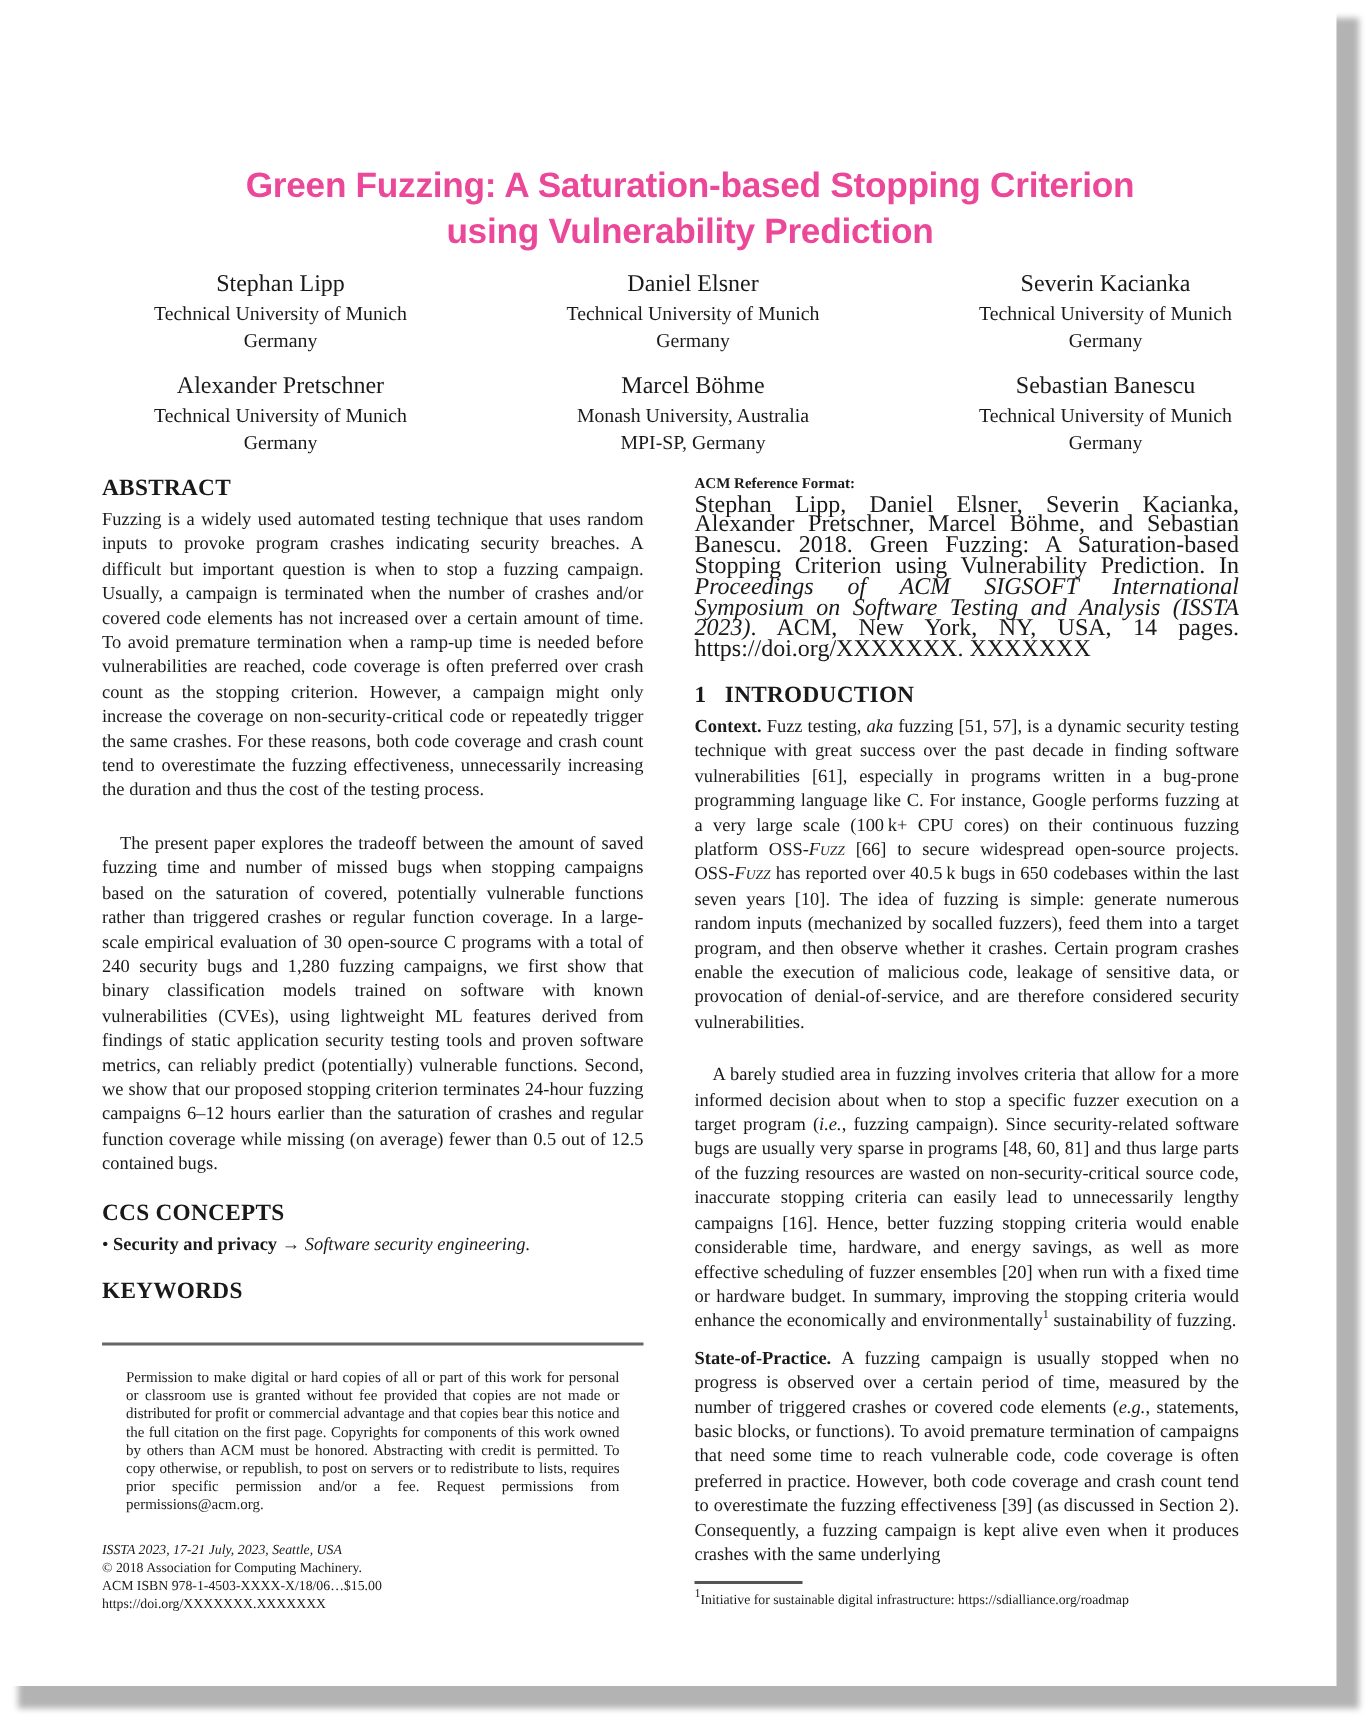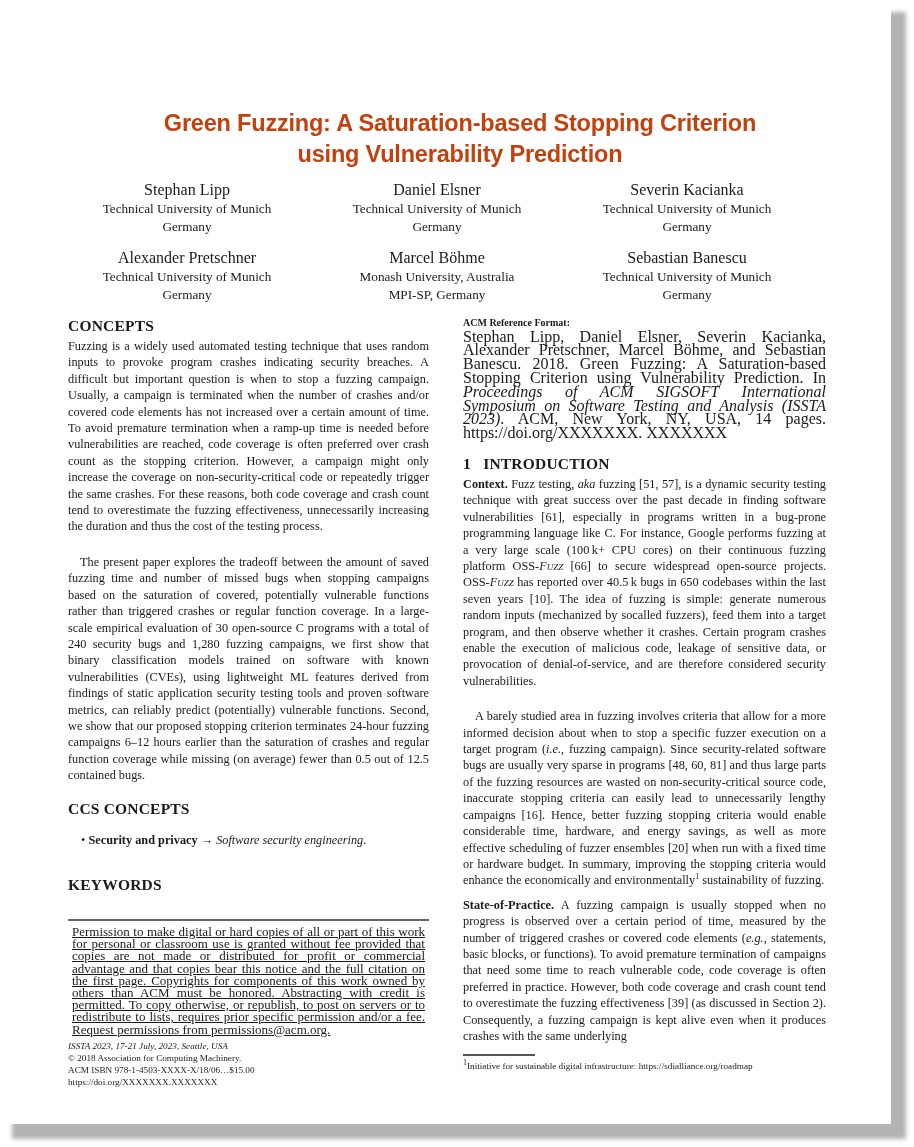--- a/index.html
+++ b/index.html
@@ -4,43 +4,43 @@
 <style>
   html, body { margin: 0; padding: 0; background: #ffffff; }
   body { width: 914px; height: 1147px; position: relative; overflow: hidden;
          font-family: "Liberation Serif", "DejaVu Serif", serif; color: #1a1a1a; }
   .shadow { position: absolute; left: 12px; top: 12px; width: 894px; height: 1127px;
             background: #b3b3b3; filter: blur(2px); }
   .page { position: absolute; left: 0; top: 0; width: 891px; height: 1124px; background: #ffffff; }
 
   .title { position: absolute; left: 60px; top: 108px; width: 800px; text-align: center;
            font-family: "Liberation Sans", "DejaVu Sans", sans-serif; font-weight: bold;
-           font-size: 23.5px; line-height: 31px; letter-spacing: -0.2px; color: #c2410c; }
+           font-size: 23.5px; line-height: 31px; letter-spacing: -0.2px; color: #ec4899; }
   .authors { position: absolute; left: 62px; top: 180px; width: 800px; }
-  .author-row { display: flex; margin-bottom: 12px; }
+  .author-row { display: flex; justify-content: space-between; margin-bottom: 12px; }
   .author { width: 250px; text-align: center; }
   .author .name { font-size: 16px; line-height: 20px; }
   .author .aff { font-size: 13.2px; line-height: 18px; }
 
   .col { position: absolute; top: 316px; }
   .col-left { left: 68px; width: 361px; }
   .col-right { left: 463px; width: 363px; }
 
   .h1 { font-weight: bold; font-size: 15.5px; line-height: 20px; margin: 0 0 2px 0; letter-spacing: 0.2px; }
   .p { font-size: 12.3px; line-height: 16.4px; text-align: justify; margin: 0; hyphens: manual; }
   .p.indent { text-indent: 12px; margin-top: 19px; }
   .run-in { font-weight: bold; }
   i, .it { font-style: italic; }
   .sc { font-variant: small-caps; font-style: italic; }
 
-  .ccs { font-size: 12.3px; line-height: 16.4px; margin: 13px; }
+  .ccs { font-size: 12.3px; line-height: 16.4px; margin: 0; }
   .ccs .bold { font-weight: bold; }
 
   .perm-rule { height: 2px; background: #666; margin: 0 0 5px 0; }
-  .perm { font-size: 13px; line-height: 12.2px; text-align: justify; margin: 4px; text-decoration: underline; }
+  .perm { font-size: 10px; line-height: 12.2px; text-align: justify; margin: 16px; }
   .perm-line { font-size: 9.2px; line-height: 12.2px; margin: 0; }
 
   .ref-h { font-weight: bold; font-size: 10px; line-height: 13.6px; margin: 0; }
   .ref-p { font-size: 16px; line-height: 13.8px; text-align: justify; margin: 0; }
 
   .foot-rule { width: 72px; height: 1.5px; background: #555; margin: 10px 0 4px 0; }
   .foot { font-size: 9.2px; line-height: 12px; margin: 0; }
   sup { font-size: 8px; line-height: 0; }
 </style>
 </head>
@@ -85,21 +85,21 @@
       </div>
       <div class="author">
         <div class="name">Sebastian Banescu</div>
         <div class="aff">Technical University of Munich</div>
         <div class="aff">Germany</div>
       </div>
     </div>
   </div>
 
   <div class="col col-left">
-    <div class="h1">CONCEPTS</div>
+    <div class="h1">ABSTRACT</div>
     <p class="p">Fuzzing is a widely used automated testing technique that uses random inputs to provoke program crashes indicating security breaches. A difficult but important question is when to stop a fuzzing campaign. Usually, a campaign is terminated when the number of crashes and/or covered code elements has not increased over a certain amount of time. To avoid premature termination when a ramp-up time is needed before vulnerabilities are reached, code coverage is often preferred over crash count as the stopping criterion. However, a campaign might only increase the coverage on non-security-critical code or repeatedly trigger the same crashes. For these reasons, both code coverage and crash count tend to over­estimate the fuzzing effectiveness, unnecessarily increasing the duration and thus the cost of the testing process.</p>
     <p class="p indent">The present paper explores the tradeoff between the amount of saved fuzzing time and number of missed bugs when stopping campaigns based on the saturation of covered, potentially vulner­able functions rather than triggered crashes or regular function coverage. In a large-scale empirical evaluation of 30 open-source C programs with a total of 240 security bugs and 1,280 fuzzing cam­paigns, we first show that binary classification models trained on software with known vulnerabilities (CVEs), using lightweight ML features derived from findings of static application security testing tools and proven software metrics, can reliably predict (potentially) vulnerable functions. Second, we show that our proposed stopping criterion terminates 24-hour fuzzing campaigns 6–12 hours earlier than the saturation of crashes and regular function coverage while missing (on average) fewer than 0.5 out of 12.5 contained bugs.</p>
 
     <div style="height:15px"></div>
     <div class="h1">CCS CONCEPTS</div>
     <p class="ccs"><span>• </span><span class="bold">Security and privacy</span><span> → </span><span class="it">Software security engineering</span><span>.</span></p>
 
     <div style="height:14px"></div>
     <div class="h1">KEYWORDS</div>
 

